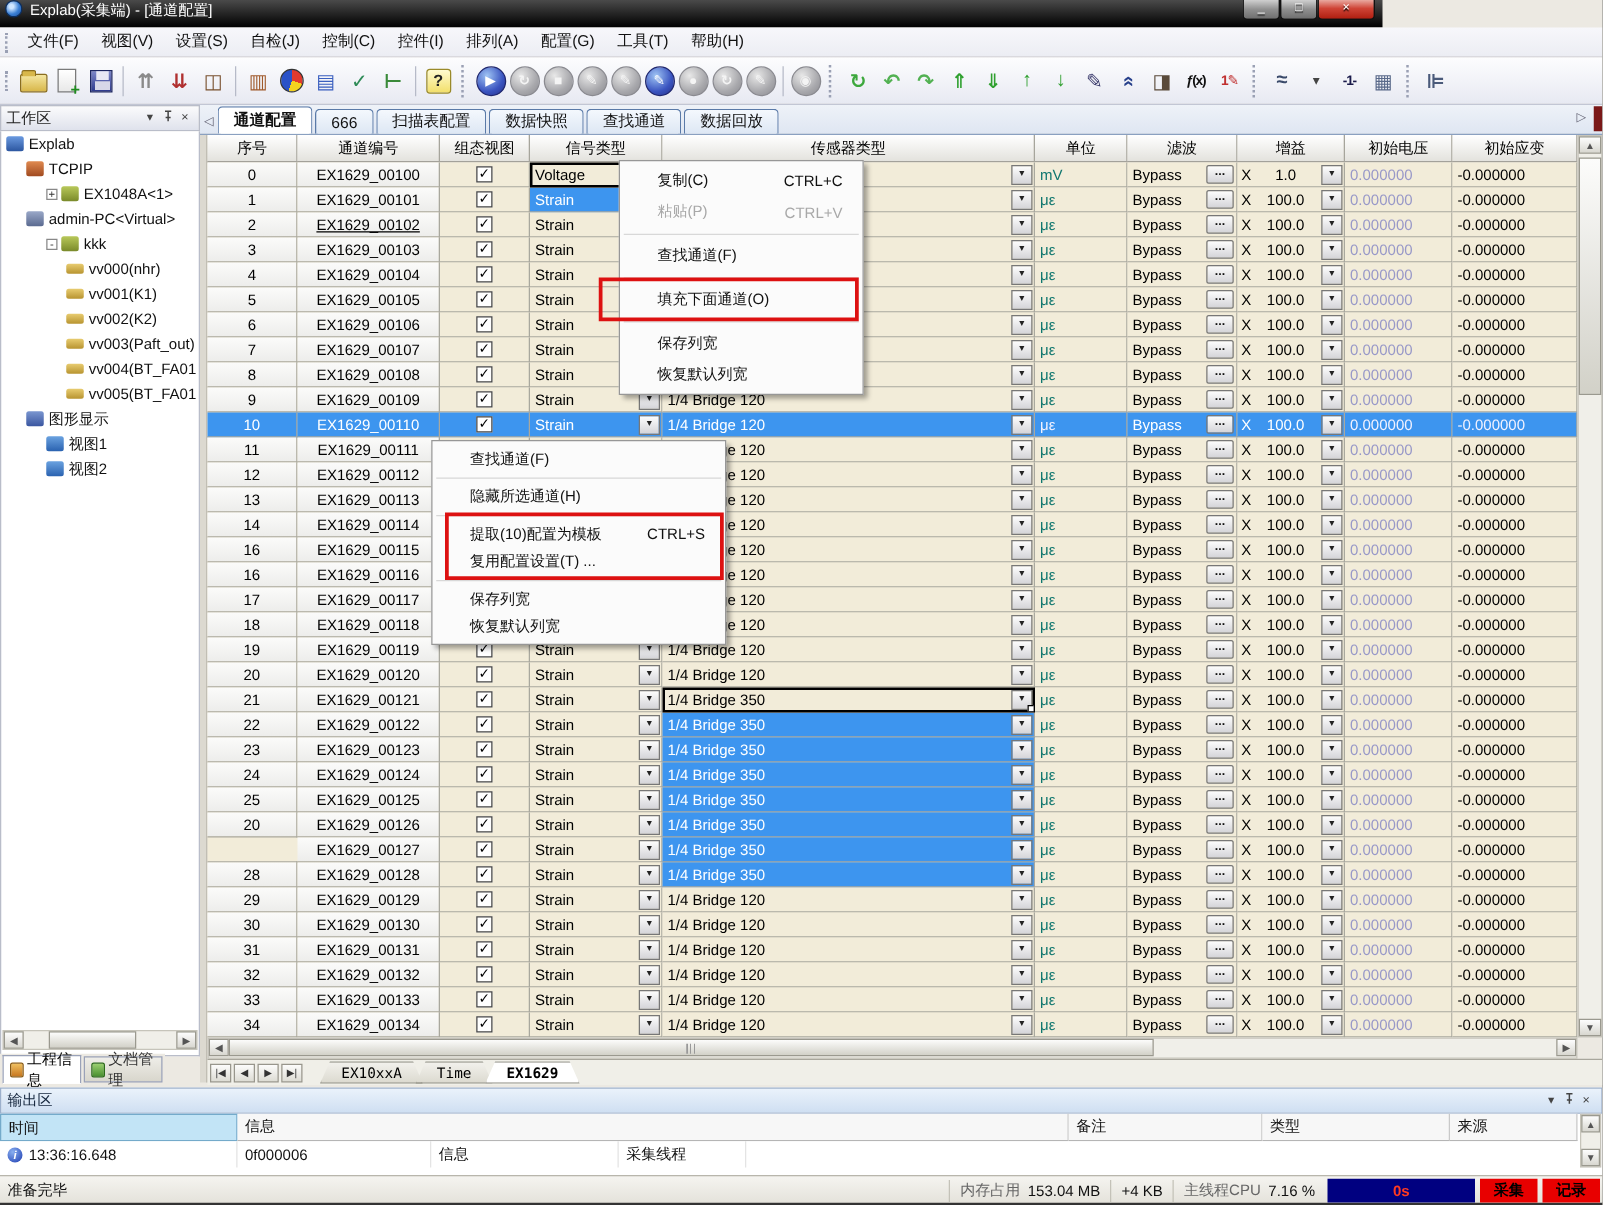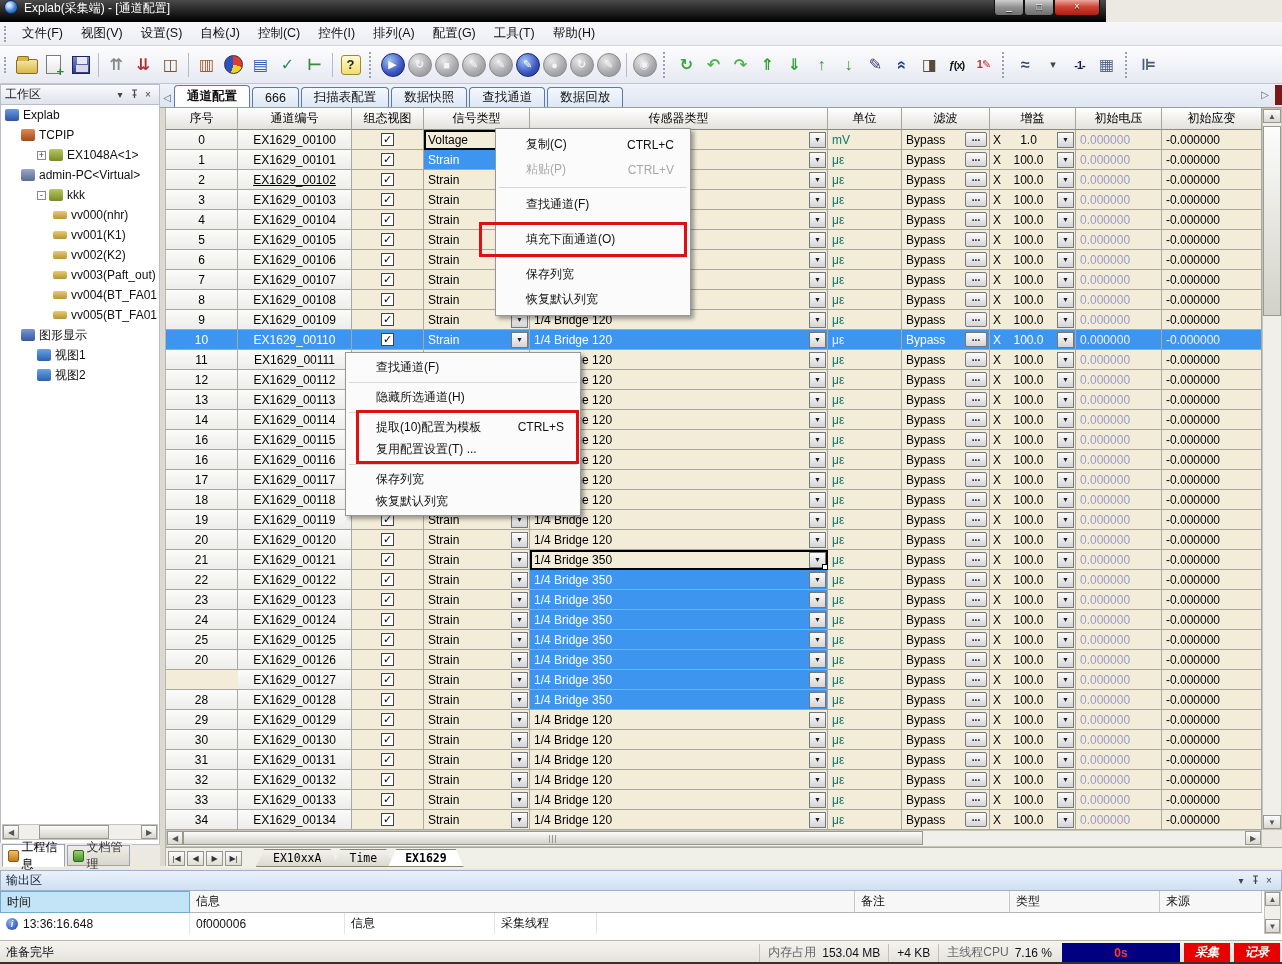--- a/index.html
+++ b/index.html
@@ -162,22 +162,22 @@
   #ov-down { position:absolute; bottom:0; }
 
   
   #statusbar { position:absolute; left:0; top:940px; width:1282px; height:24px; background:linear-gradient(#f5f4f0,#e3e1d9);
     border-top:1px solid #b8b6ac; display:flex; align-items:center; font-size:12px; color:#111; }
   #sb-ready { padding-left:6px; flex:1; }
   .sb-seg { border-left:1px solid #c4c2b8; padding:2px 8px; height:18px; display:flex; align-items:center; }
   .sb-label { color:#666; margin-right:6px; }
   #sb-timer { width:118px; height:20px; background:#000080; color:#ff3a20; font-weight:bold; display:flex; align-items:center;
     justify-content:center; margin:0 2px; }
-  .sb-red { width:46px; height:20px; background:#e80000; color:#ffffff; font-weight:bold; display:flex; align-items:center;
-    justify-content:center; margin:0 2px;font-style:italic; }
+  .sb-red { width:46px; height:20px; background:#e80000; color:#000000; font-weight:bold; display:flex; align-items:center;
+    justify-content:center; margin:0 2px; }
 </style>
 </head>
 <body>
 
 <div id="app">
 
   <div id="titlebar">
     <div id="app-logo"></div>
     <span>Explab(采集端) - [通道配置]</span>
     <div id="winbtns">

